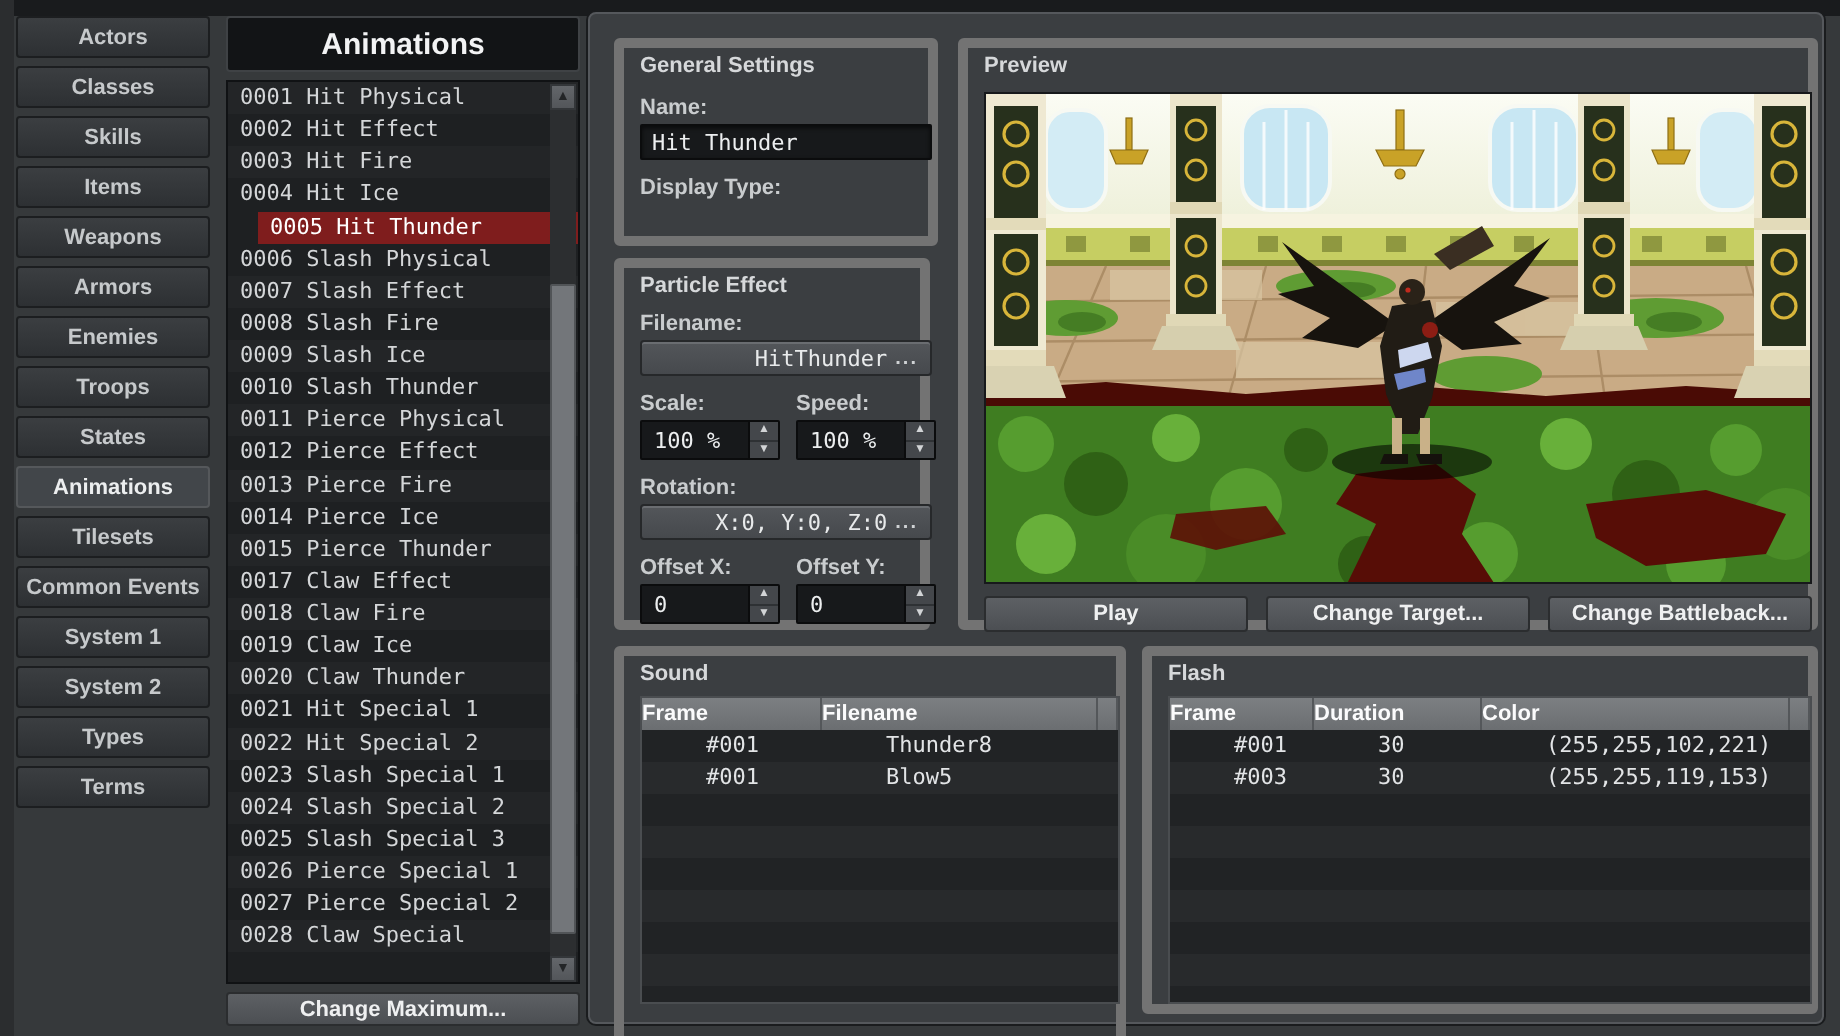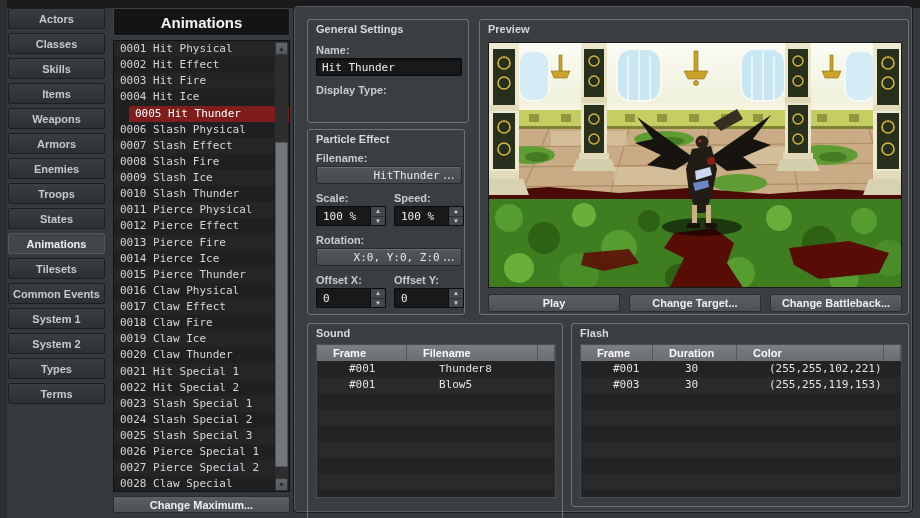--- a/index.html
+++ b/index.html
@@ -51,21 +51,21 @@
     position:absolute; left:113px; top:496px; width:177px; height:17px;
     background:linear-gradient(180deg,#5d6064,#4c4f53); border:1px solid #2b2d2f; border-radius:2px;
     color:#eff0f1; font-size:11px; font-weight:bold; display:flex; align-items:center; justify-content:center; cursor:pointer;
   }
 
   
   .main-panel {
     position:absolute; left:294px; top:6px; width:618px; height:506px;
     background:#3b3e41; border:1px solid #55585c; border-radius:4px; box-shadow:0 0 0 1px #1a1c1e;
   }
-  .groupbox { position:absolute; border:1px solid #737373; border-radius:3px; }
+  .groupbox { position:absolute; border:5px solid #737373; border-radius:3px; }
   .groupbox > .gb-title { position:absolute; top:3px; left:8px; font-size:11px; font-weight:bold; color:#d6d8da; }
   .field-label { position:absolute; font-size:11px; font-weight:bold; color:#c9ccce; white-space:nowrap; }
 
   .text-input {
     position:absolute; background:#17191b; border:1px solid #0b0c0d; border-radius:1px;
     color:#eceeef; font-family:"DejaVu Sans Mono", monospace; font-size:11px; padding:0 5px;
     box-shadow:inset 0 1px 2px rgba(0,0,0,0.6);
   }
   .raised-field {
     position:absolute; background:linear-gradient(180deg,#53565a,#46494d); border:1px solid #26282a; border-radius:2px;
@@ -91,21 +91,21 @@
   .action-btn {
     background:linear-gradient(180deg,#5d6064,#4c4f53); border:1px solid #2b2d2f; border-radius:2px;
     color:#eff0f1; font-size:11px; font-weight:bold; display:flex; align-items:center; justify-content:center; cursor:pointer;
   }
 
   
   .data-table { position:absolute; background:#202224; border:1px solid #4a4d50; display:flex; flex-direction:column; overflow:hidden; }
   .dt-head { display:flex; height:16px; flex:0 0 16px; }
   .dt-head .hc {
     background:linear-gradient(180deg,#7c7f82,#6b6e71); border-right:1px solid #54575a;
-    color:#fbfbfc; font-size:11px; font-weight:bold; padding-left:16px; line-height:16px; white-space:nowrap; overflow:hidden;
+    color:#fbfbfc; font-size:11px; font-weight:bold; padding-left:0; line-height:16px; white-space:nowrap; overflow:hidden;
   }
   .dt-body { flex:1; background:repeating-linear-gradient(180deg,#212325 0 16px,#282a2c 16px 32px);padding-left:24px; }
   .dt-row { display:flex; height:16px; cursor:pointer; }
   .dt-row .dc {
     color:#e2e4e6; font-size:11px; font-family:"DejaVu Sans Mono", monospace;
     padding-left:8px; line-height:16px; white-space:nowrap; overflow:hidden;
   }
 
   .preview-canvas { position:absolute; border:1px solid #17191b; overflow:hidden; background:#000; }
   .preview-canvas svg { display:block; }
@@ -145,21 +145,20 @@
     <div class="list-row">0006 Slash Physical</div>
     <div class="list-row">0007 Slash Effect</div>
     <div class="list-row">0008 Slash Fire</div>
     <div class="list-row">0009 Slash Ice</div>
     <div class="list-row">0010 Slash Thunder</div>
     <div class="list-row">0011 Pierce Physical</div>
     <div class="list-row">0012 Pierce Effect</div>
     <div class="list-row">0013 Pierce Fire</div>
     <div class="list-row">0014 Pierce Ice</div>
     <div class="list-row">0015 Pierce Thunder</div>
-    <div class="list-row">0016 Claw Physical</div>
     <div class="list-row">0017 Claw Effect</div>
     <div class="list-row">0018 Claw Fire</div>
     <div class="list-row">0019 Claw Ice</div>
     <div class="list-row">0020 Claw Thunder</div>
     <div class="list-row">0021 Hit Special 1</div>
     <div class="list-row">0022 Hit Special 2</div>
     <div class="list-row">0023 Slash Special 1</div>
     <div class="list-row">0024 Slash Special 2</div>
     <div class="list-row">0025 Slash Special 3</div>
     <div class="list-row">0026 Pierce Special 1</div>
@@ -428,21 +427,21 @@
     <div class="gb-title">Sound</div>
     <div class="data-table" style="left:8px; top:20px; width:240px; height:154px;">
         <div class="dt-head">
           <div class="hc" style="flex: 0 0 90px;">Frame</div>
           <div class="hc" style="flex: 1 1 0%;">Filename</div>
           <div class="hc" style="flex: 0 0 10px;"></div>
         </div>
         <div class="dt-body">
           <div class="dt-row">
             <div class="dc" style="flex: 0 0 90px;">#001</div>
-            <div class="dc" style="flex: 1 1 0%; font-family: Liberation Mono, monospace;">Thunder8</div>
+            <div class="dc" style="flex: 1 1 0%;">Thunder8</div>
           </div>
           <div class="dt-row">
             <div class="dc" style="flex: 0 0 90px;">#001</div>
             <div class="dc" style="flex: 1 1 0%;">Blow5</div>
           </div>
         </div>
       </div>
   </div>
 
   <div class="groupbox" style="left:276px; top:316px; width:338px; height:184px;">

